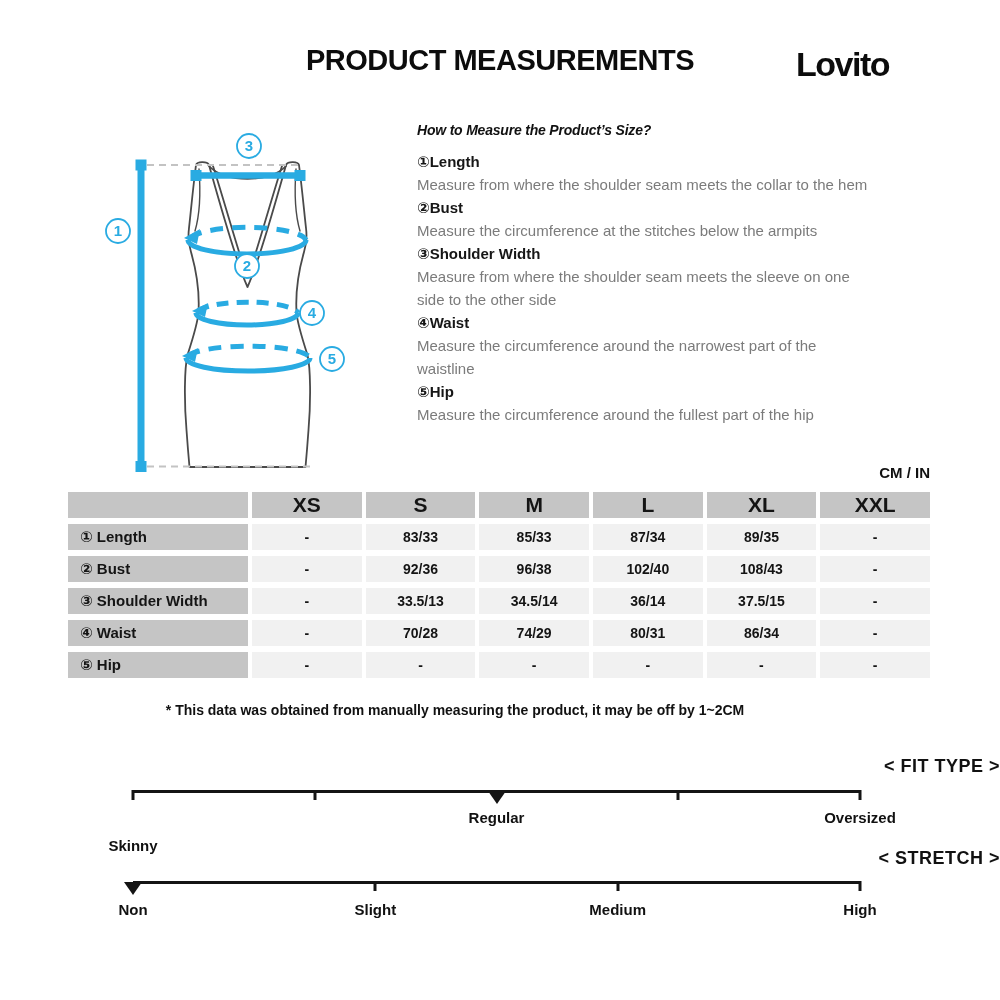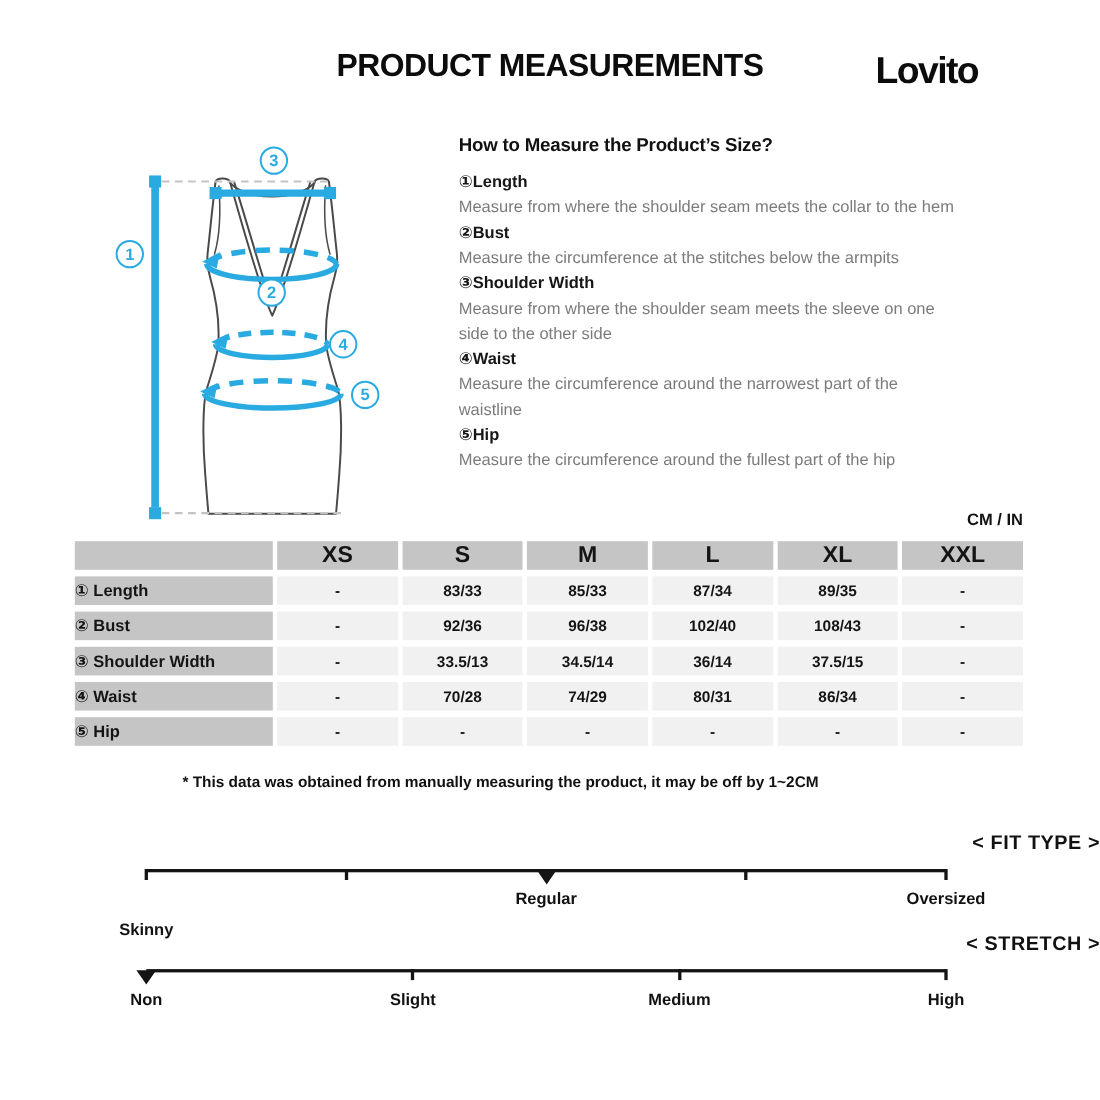--- a/index.html
+++ b/index.html
@@ -11,37 +11,37 @@
   .abs { position:absolute; }
 
   
   #page-title { top:44px; left:0; width:1000px; text-align:center;
     font-size:29px; font-weight:800; letter-spacing:-0.5px; color:#0c0c0c; }
   #brand-logo { top:45px; left:796px; font-size:34px; font-weight:800;
     letter-spacing:-1.5px; color:#0c0c0c; }
 
   
   #guide { top:122px; left:417px; width:458px; }
-  #guide-heading { font-size:17px; font-weight:700; letter-spacing:-0.2px; margin-bottom:12px; }
+  #guide-heading { font-size:14px; font-weight:700; letter-spacing:-0.2px; margin-bottom:12px;font-style:italic; }
   .g-label { font-size:15px; font-weight:700; line-height:23px; color:#161616; }
   .g-desc  { font-size:15px; font-weight:400; line-height:23px; color:#7b7b7b; }
 
   
   #dress-svg { left:85px; top:118px; width:265px; height:365px; }
   #dress-svg text { font-family:"Liberation Sans","DejaVu Sans",sans-serif; font-weight:700; }
 
   
   #unit-label { top:464px; left:0; width:930px; text-align:right; font-size:15px; font-weight:700; }
   #size-table { top:486px; left:64px; width:870px; border-collapse:separate;
     border-spacing:4px 6px; table-layout:fixed; }
   #size-table th, #size-table td { height:26px; padding:0; text-align:center;
     font-size:14px; font-weight:700; color:#141414; vertical-align:middle; }
   #size-table thead th { background:#c5c5c5; font-size:21px; }
   #size-table th.corner { background:#c5c5c5; }
-  #size-table td.rowlabel { background:#c5c5c5; text-align:left; font-size:15px; }
+  #size-table td.rowlabel { background:#c5c5c5; text-align:left; padding-left:12px; font-size:15px; }
   #size-table td.val { background:#f1f1f1; }
 
   
   #note { top:702px; left:0; width:910px; text-align:center; font-size:14px; font-weight:700; }
 
   
   .scale-title { left:0; width:1000px; text-align:right; font-size:18px;
     font-weight:800; letter-spacing:0.5px; }
   .scale-line { left:133px; width:727px; height:3px; background:#141414; }
   .tick { position:absolute; top:0; width:3px; height:10px; background:#141414;

